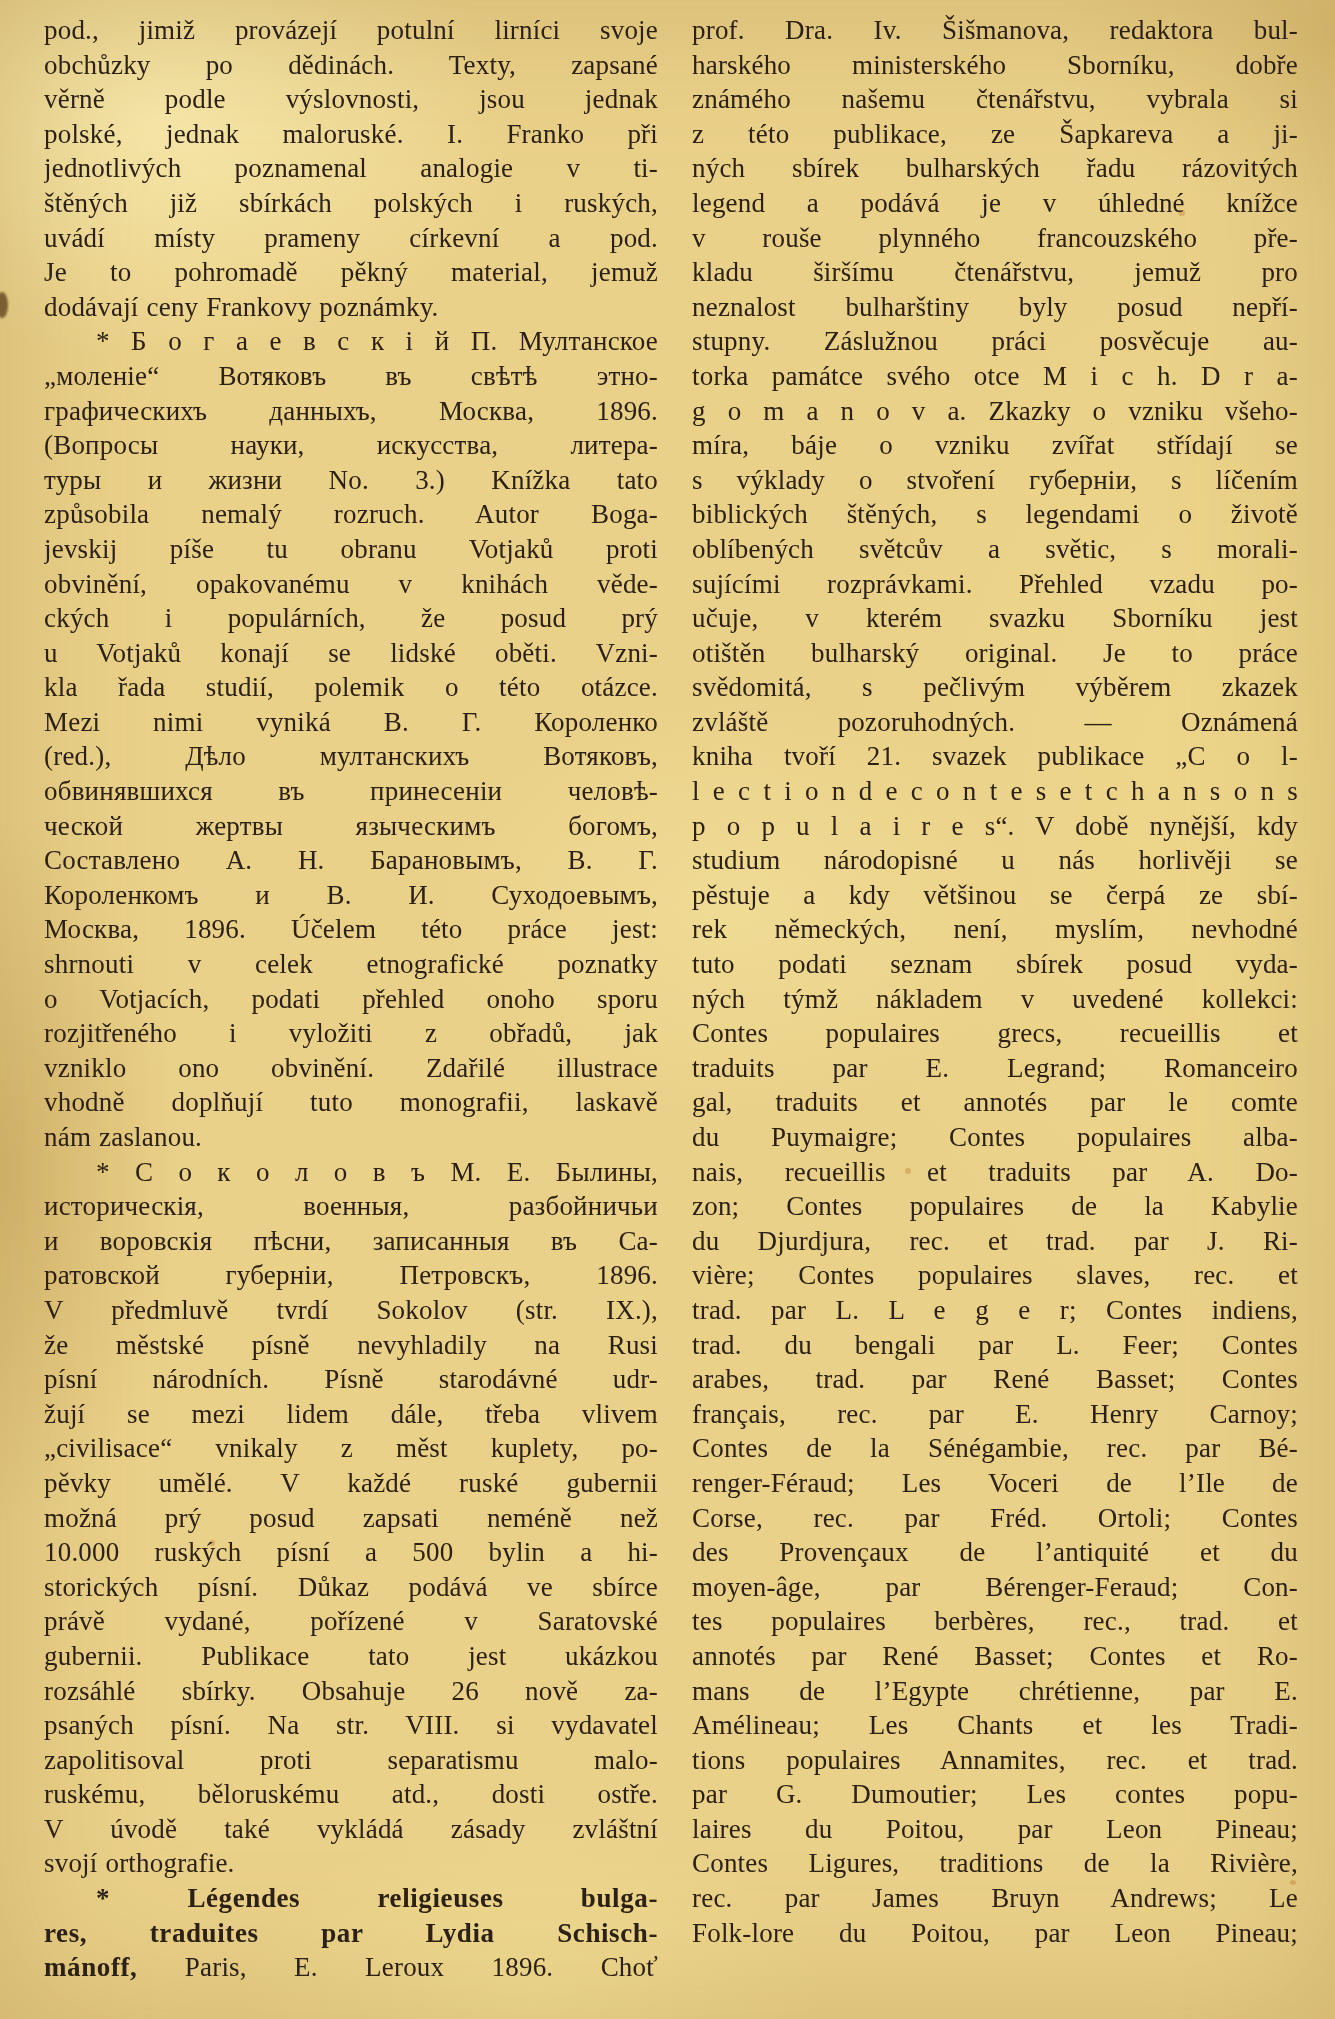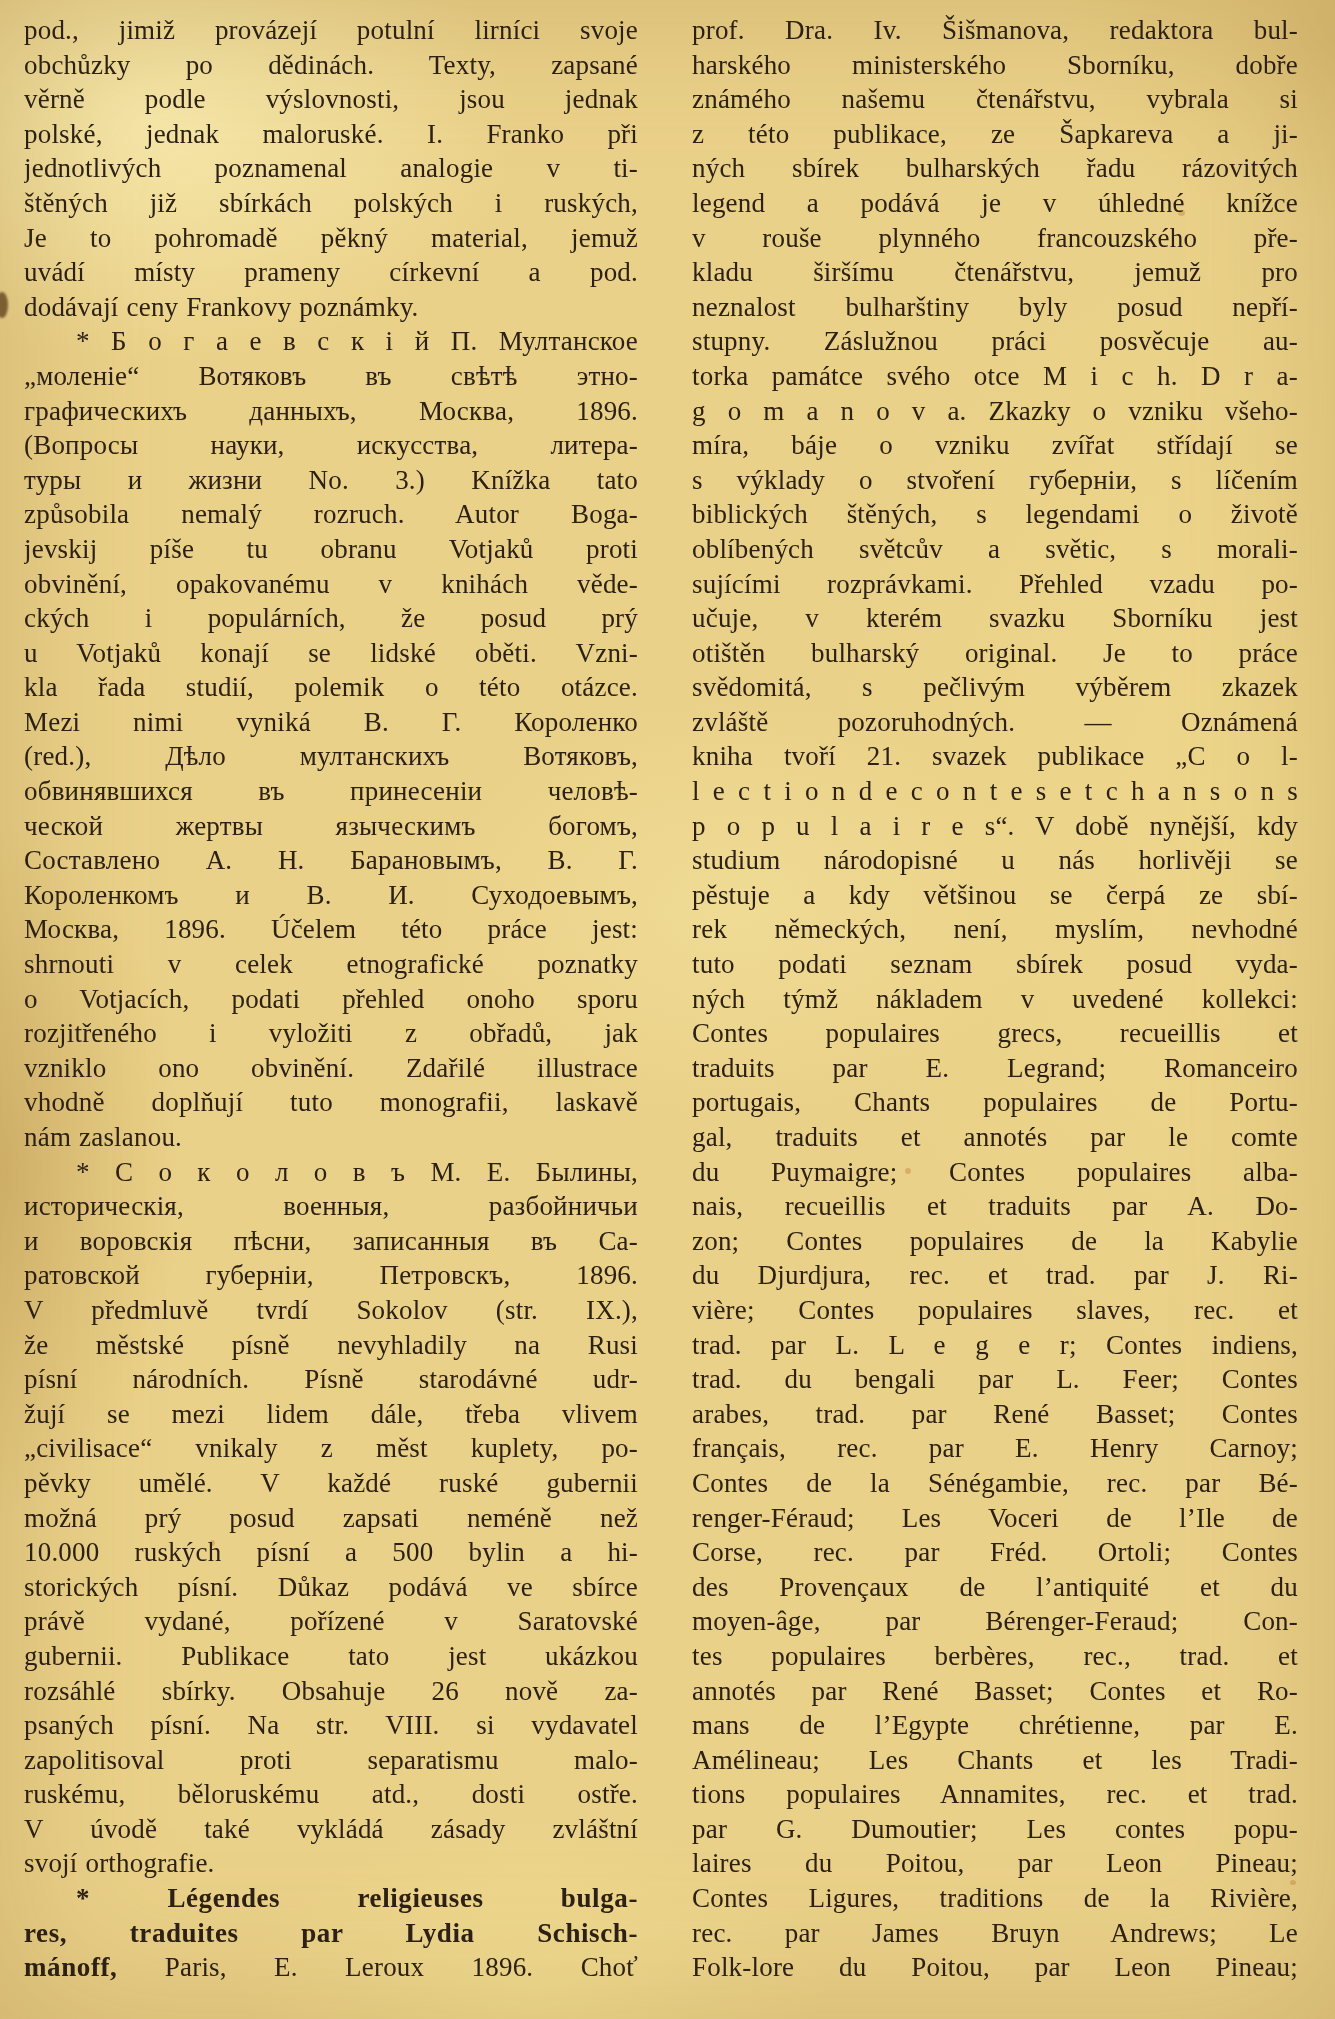--- a/index.html
+++ b/index.html
@@ -14,21 +14,21 @@
       radial-gradient(ellipse 700px 900px at 95% 40%, rgba(240,218,140,.6) 0%, rgba(240,218,140,0) 65%),
       radial-gradient(ellipse 500px 300px at 40% 99%, rgba(244,226,150,.7) 0%, rgba(244,226,150,0) 60%),
       radial-gradient(ellipse 260px 500px at 0% 58%,  rgba(196,158,85,.45) 0%, rgba(196,158,85,0) 70%),
       radial-gradient(ellipse 400px 260px at 100% 2%, rgba(205,168,92,.35) 0%, rgba(205,168,92,0) 70%),
       radial-gradient(ellipse 500px 350px at 55% 45%, rgba(246,230,160,.5) 0%, rgba(246,230,160,0) 60%);
     box-shadow: inset 0 0 160px rgba(140,100,35,.28);
     font-family: "Liberation Serif", "DejaVu Serif", serif;
     color: #2c2114;
   }
   .col { position: absolute; top: 13px; }
-  .col-left  { left: 24px;  width: 614px; }
+  .col-left  { left: 44px;  width: 614px; }
   .col-right { left: 692px; width: 606px; }
   .line {
     font-size: 27px;
     line-height: 34.6px;
     height: 34.6px;
     overflow: hidden;
     text-align: justify;
     text-align-last: justify;
     letter-spacing: 0.2px;
     word-spacing: 1px;
@@ -59,22 +59,22 @@
   <div class="freckle f2"></div>
   <div class="freckle f3"></div>
   <div class="freckle f4"></div>
   <div class="col col-left">
       <div class="line"><span class="run">pod., jimiž provázejí potulní lirníci svoje</span></div>
       <div class="line"><span class="run">obchůzky po dědinách. Texty, zapsané</span></div>
       <div class="line"><span class="run">věrně podle výslovnosti, jsou jednak</span></div>
       <div class="line"><span class="run">polské, jednak maloruské. I. Franko při</span></div>
       <div class="line"><span class="run">jednotlivých poznamenal analogie v ti-</span></div>
       <div class="line"><span class="run">štěných již sbírkách polských i ruských,</span></div>
+      <div class="line"><span class="run">uvádí místy prameny církevní a pod.</span></div>
       <div class="line"><span class="run">Je to pohromadě pěkný material, jemuž</span></div>
-      <div class="line"><span class="run">uvádí místy prameny církevní a pod.</span></div>
       <div class="line end"><span class="run">dodávají ceny Frankovy poznámky.</span></div>
       <div class="line indent"><span class="run">* Б о г а е в с к і й П. Мултанское</span></div>
       <div class="line"><span class="run">„моленіе“ Вотяковъ въ свѣтѣ этно-</span></div>
       <div class="line"><span class="run">графическихъ данныхъ, Москва, 1896.</span></div>
       <div class="line"><span class="run">(Вопросы науки, искусства, литера-</span></div>
       <div class="line"><span class="run">туры и жизни No. 3.) Knížka tato</span></div>
       <div class="line"><span class="run">způsobila nemalý rozruch. Autor Boga-</span></div>
       <div class="line"><span class="run">jevskij píše tu obranu Votjaků proti</span></div>
       <div class="line"><span class="run">obvinění, opakovanému v knihách věde-</span></div>
       <div class="line"><span class="run">ckých i populárních, že posud prý</span></div>
@@ -143,21 +143,20 @@
       <div class="line"><span class="run">kniha tvoří 21. svazek publikace „C o l-</span></div>
       <div class="line"><span class="run">l e c t i o n d e c o n t e s e t c h a n s o n s</span></div>
       <div class="line"><span class="run">p o p u l a i r e s“. V době nynější, kdy</span></div>
       <div class="line"><span class="run">studium národopisné u nás horlivěji se</span></div>
       <div class="line"><span class="run">pěstuje a kdy většinou se čerpá ze sbí-</span></div>
       <div class="line"><span class="run">rek německých, není, myslím, nevhodné</span></div>
       <div class="line"><span class="run">tuto podati seznam sbírek posud vyda-</span></div>
       <div class="line"><span class="run">ných týmž nákladem v uvedené kollekci:</span></div>
       <div class="line"><span class="run">Contes populaires grecs, recueillis et</span></div>
       <div class="line"><span class="run">traduits par E. Legrand; Romanceiro</span></div>
-      <div class="line"><span class="run">portugais, Chants populaires de Portu-</span></div>
       <div class="line"><span class="run">gal, traduits et annotés par le comte</span></div>
       <div class="line"><span class="run">du Puymaigre; Contes populaires alba-</span></div>
       <div class="line"><span class="run">nais, recueillis et traduits par A. Do-</span></div>
       <div class="line"><span class="run">zon; Contes populaires de la Kabylie</span></div>
       <div class="line"><span class="run">du Djurdjura, rec. et trad. par J. Ri-</span></div>
       <div class="line"><span class="run">vière; Contes populaires slaves, rec. et</span></div>
       <div class="line"><span class="run">trad. par L. L e g e r; Contes indiens,</span></div>
       <div class="line"><span class="run">trad. du bengali par L. Feer; Contes</span></div>
       <div class="line"><span class="run">arabes, trad. par René Basset; Contes</span></div>
       <div class="line"><span class="run">français, rec. par E. Henry Carnoy;</span></div>

